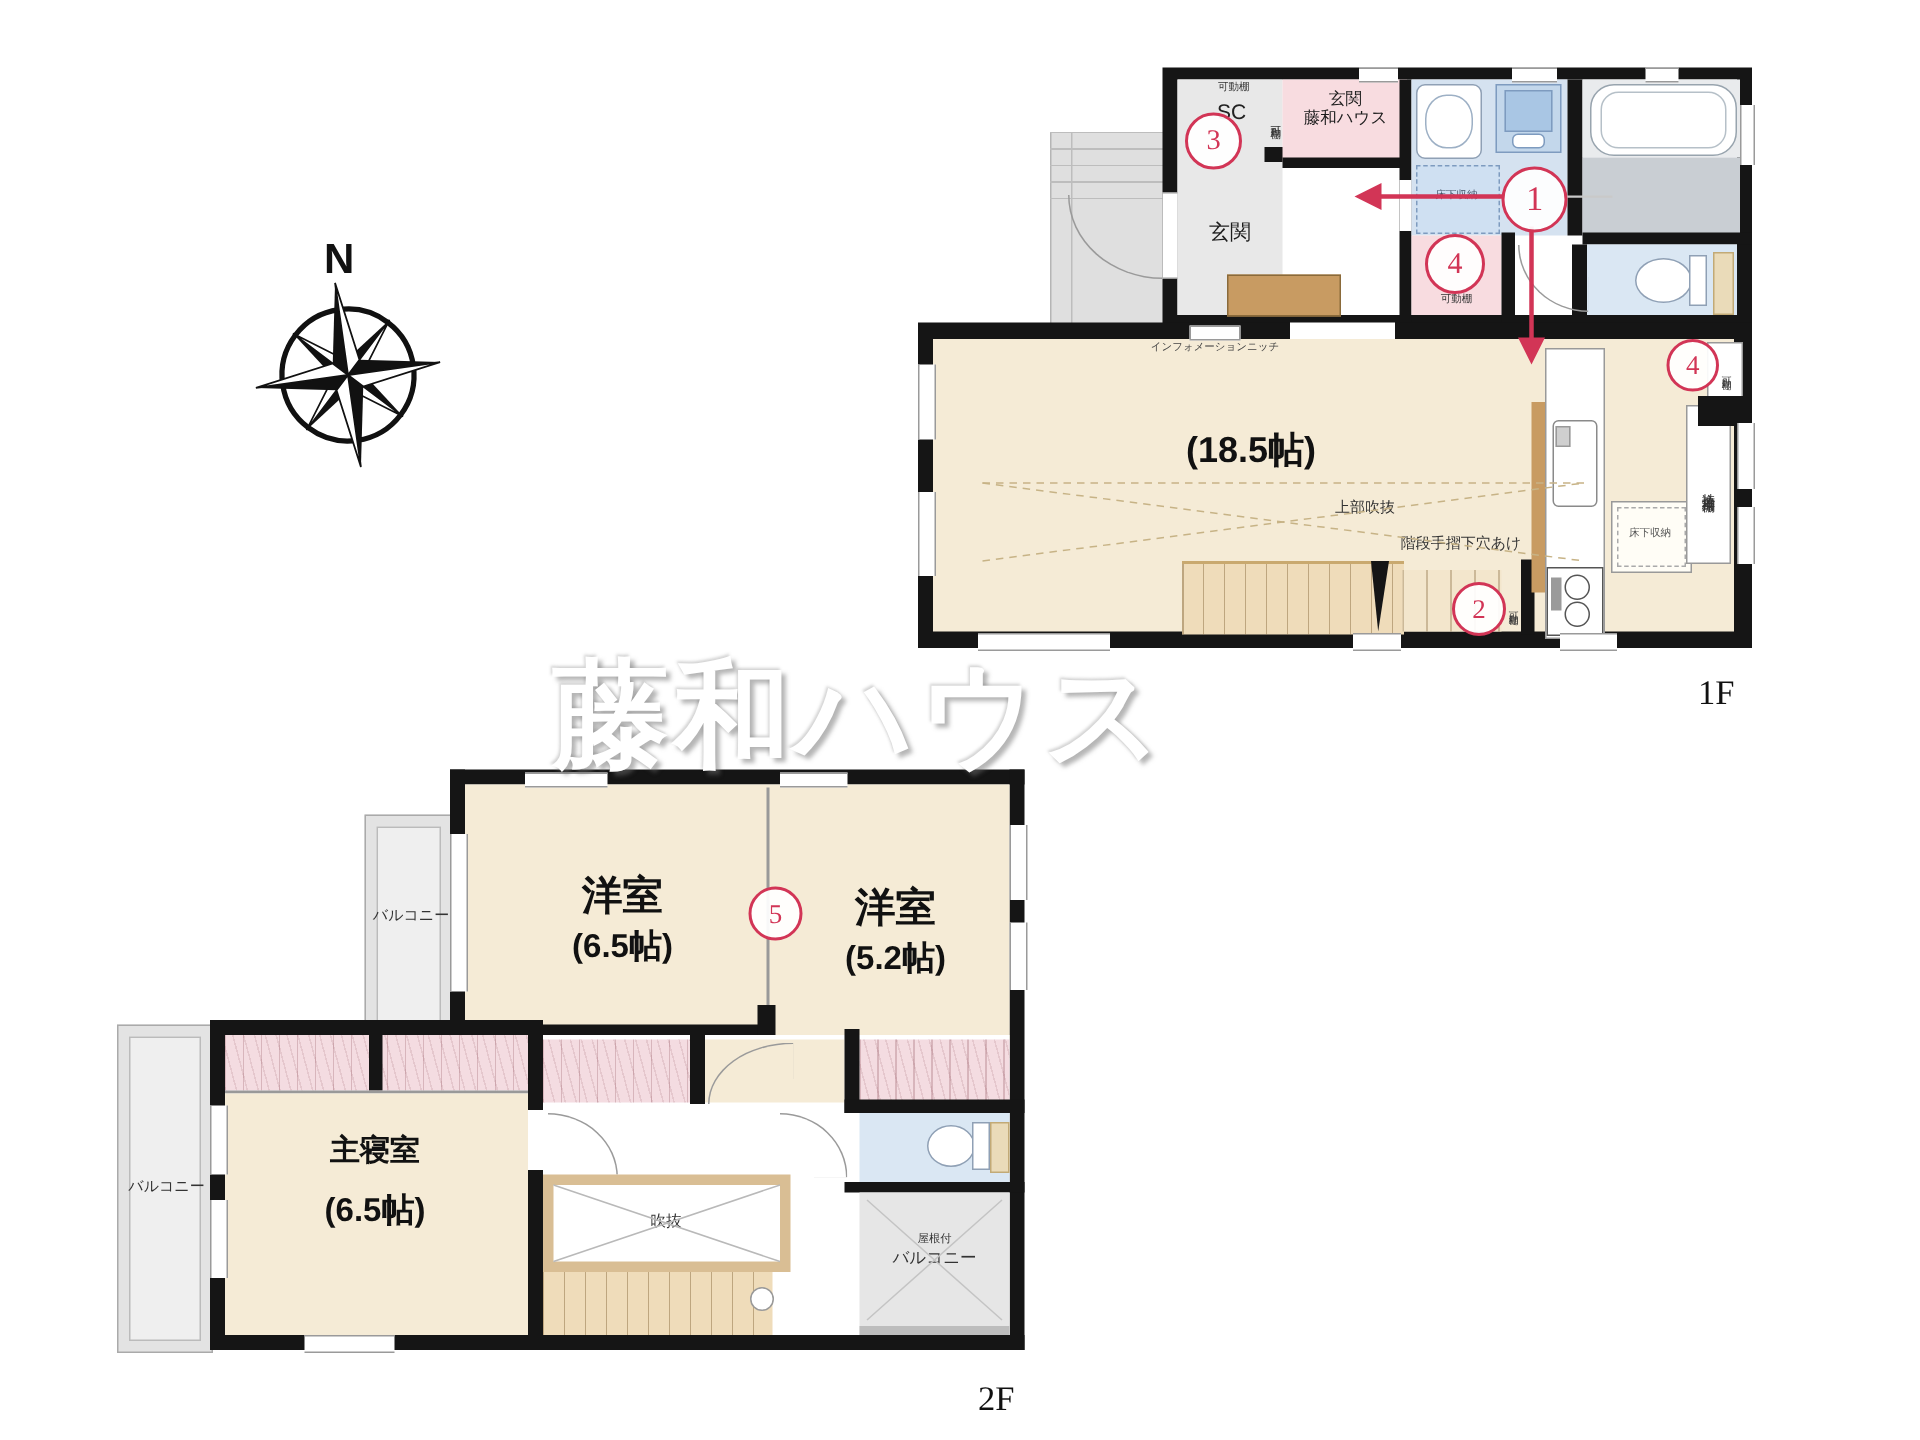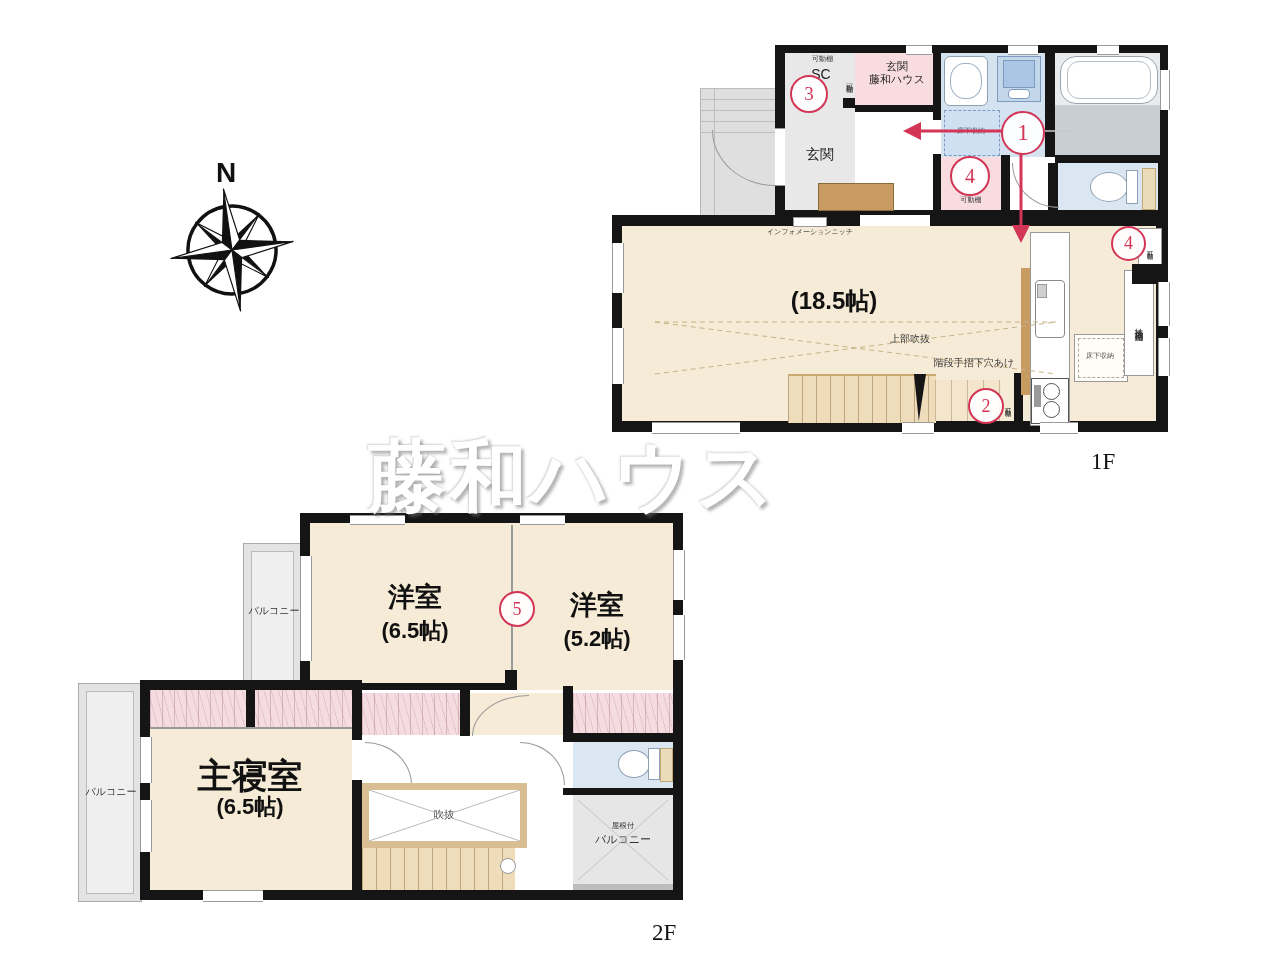--- a/index.html
+++ b/index.html
@@ -171,21 +171,21 @@
 
     <div class="winH" style="left:612px;top:243px;width:10px;height:50px;"></div>
     <div class="winH" style="left:612px;top:328px;width:10px;height:56px;"></div>
     <div class="winV" style="left:652px;top:422px;width:88px;height:10px;"></div>
     <div class="winV" style="left:902px;top:422px;width:32px;height:10px;"></div>
     <div class="winV" style="left:1040px;top:422px;width:38px;height:10px;"></div>
     <div class="winH" style="left:1158px;top:282px;width:10px;height:44px;"></div>
     <div class="winH" style="left:1158px;top:338px;width:10px;height:38px;"></div>
     <div class="winV" style="left:860px;top:215px;width:70px;height:11px;border:none;"></div>
 
-    <div class="floor-tag" style="left:1091px;top:449px;text-align:right;">1F</div>
+    <div class="floor-tag" style="left:1132px;top:449px;text-align:right;">1F</div>
   </div>
 
   <div class="watermark">藤和ハウス</div>
 
   <div class="abs" style="left:0;top:500px;width:1280px;height:460px;">
 
     <div class="abs" style="left:243px;top:43px;width:57px;height:147px;background:#E3E3E3;border:1px solid #aaa;"></div>
     <div class="abs" style="left:251px;top:51px;width:41px;height:131px;background:#EFEFEF;border:1px solid #bbb;"></div>
     <div class="abs" style="left:78px;top:183px;width:62px;height:217px;background:#E3E3E3;border:1px solid #aaa;"></div>
     <div class="abs" style="left:86px;top:191px;width:46px;height:201px;background:#EFEFEF;border:1px solid #bbb;"></div>
@@ -212,21 +212,21 @@
 
     <div class="wall" style="left:140px;top:180px;width:222px;height:10px;"></div>
     <div class="wall" style="left:140px;top:180px;width:10px;height:220px;"></div>
     <div class="wall" style="left:140px;top:390px;width:543px;height:10px;"></div>
     <div class="abs" style="left:150px;top:190px;width:523px;height:200px;background:#ffffff;"></div>
 
     <div class="closet" style="left:150px;top:190px;width:202px;height:37px;"></div>
     <div class="wall" style="left:246px;top:190px;width:9px;height:37px;"></div>
     <div class="abs" style="left:150px;top:227px;width:202px;height:2px;background:#999;"></div>
     <div class="abs" style="left:150px;top:229px;width:202px;height:161px;background:#F5EBD6;"></div>
-    <div class="lbl room-title" style="left:184px;top:256px;width:132px;font-size:35px;">主寝室</div>
+    <div class="lbl room-title" style="left:184px;top:256px;width:132px;font-size:20px;">主寝室</div>
     <div class="lbl room-title" style="left:190px;top:294px;width:120px;font-size:22px;">(6.5帖)</div>
     <div class="wall" style="left:352px;top:180px;width:10px;height:220px;"></div>
     <div class="abs" style="left:352px;top:240px;width:10px;height:40px;background:#fff;"></div>
     <div class="arc" style="left:365px;top:242px;width:46px;height:42px;border-bottom:none;border-left:none;border-top-right-radius:100%;"></div>
 
     <div class="closet" style="left:362px;top:193px;width:98px;height:42px;"></div>
     <div class="wall" style="left:460px;top:186px;width:10px;height:50px;"></div>
     <div class="abs" style="left:470px;top:193px;width:93px;height:42px;background:#F5EBD6;"></div>
     <div class="arc" style="left:472px;top:195px;width:56px;height:40px;border-bottom:none;border-right:none;border-top-left-radius:100%;"></div>
     <div class="closet" style="left:573px;top:193px;width:100px;height:45px;"></div>

